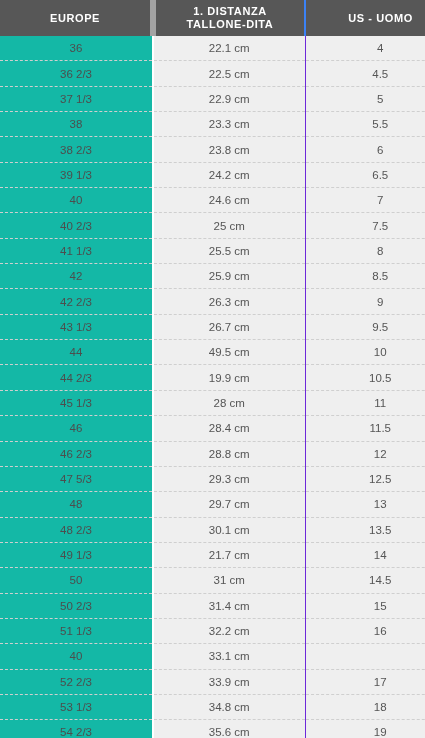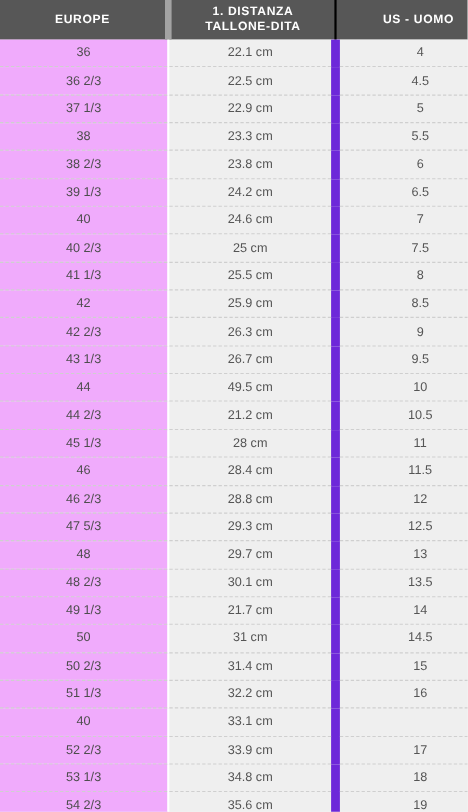--- a/index.html
+++ b/index.html
@@ -35,21 +35,21 @@
     padding: 0 4px;
     line-height: 13px;
     border: 0;
   }
   .size-table thead th.col-europe {
     width: 142px;
     border-right: 6px solid #a3a3a3;
   }
   .size-table thead th.col-distance {
     width: 140px;
-    border-right: 2px solid #000000;
+    border-right: 2px solid #3b82f6;
   }
   .size-table thead th.col-us {
     width: 141px;
   }
   .hdr-line {
     display: block;
   }
 
   
   .size-table tbody td {
@@ -65,27 +65,27 @@
     white-space: nowrap;
   }
   .size-table tbody tr:first-child td {
     border-top: 0;
   }
   .size-table tbody tr:last-child td {
     border-bottom: 1px solid #c8c8c8;
   }
 
   .size-table tbody td.c-europe {
-    background: #f0abfc;
+    background: #14b8a6;
     color: #4d4d4d;
     border-right: 2px solid #ffffff;
   }
   .size-table tbody td.c-distance {
     background: #efefef;
-    border-right: 8px solid #6d28d9;
+    border-right: 1px solid #6d28d9;
   }
   .size-table tbody td.c-us {
     background: #efefef;
   }
 </style>
 </head>
 <body>
 
 <table class="size-table">
   <thead>
@@ -163,21 +163,21 @@
         <td class="c-distance">26.7 cm</td>
         <td class="c-us">9.5</td>
       </tr>
       <tr>
         <td class="c-europe">44</td>
         <td class="c-distance">49.5 cm</td>
         <td class="c-us">10</td>
       </tr>
       <tr>
         <td class="c-europe">44 2/3</td>
-        <td class="c-distance">21.2 cm</td>
+        <td class="c-distance">19.9 cm</td>
         <td class="c-us">10.5</td>
       </tr>
       <tr>
         <td class="c-europe">45 1/3</td>
         <td class="c-distance">28 cm</td>
         <td class="c-us">11</td>
       </tr>
       <tr>
         <td class="c-europe">46</td>
         <td class="c-distance">28.4 cm</td>

